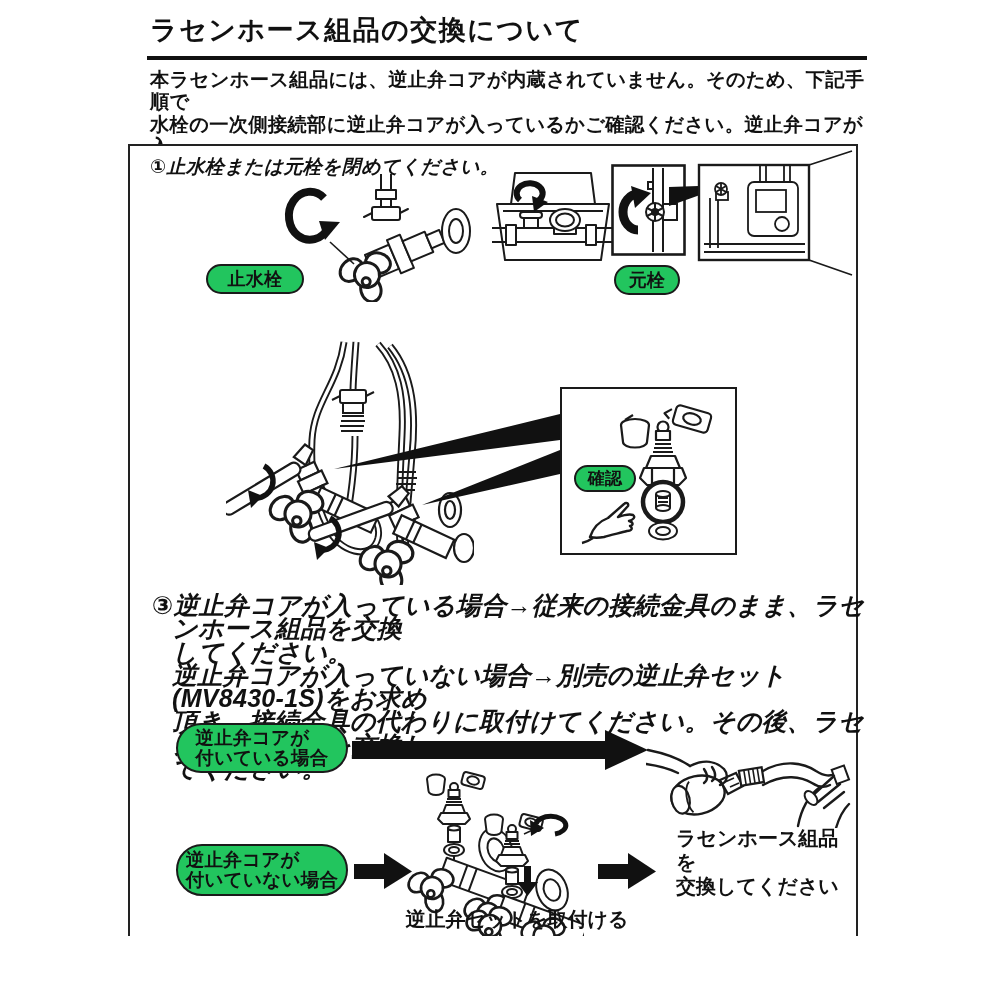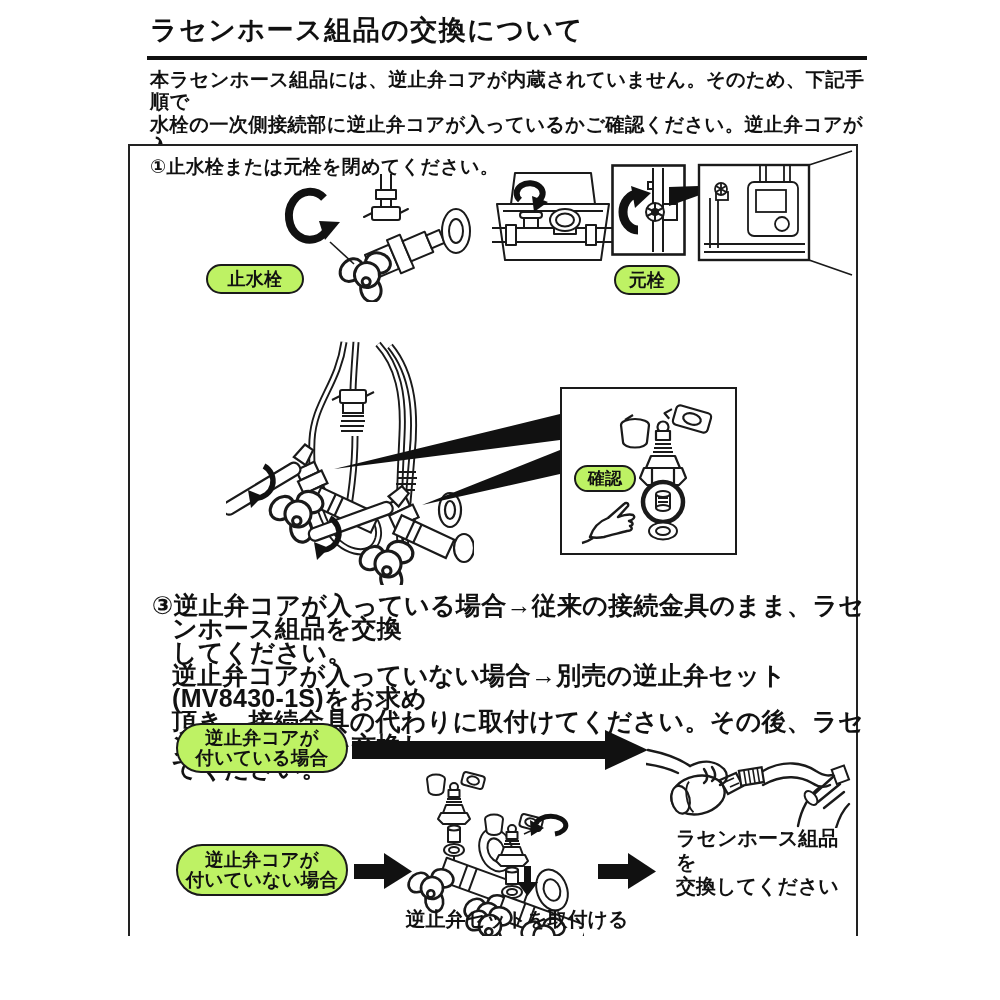--- a/index.html
+++ b/index.html
@@ -6,27 +6,27 @@
   .page{
     position:relative;width:1000px;height:936px;background:#fff;overflow:hidden;
     font-family:"Liberation Sans","DejaVu Sans",sans-serif;color:#111;border-radius:17px;
   }
   .abs{position:absolute;}
   .jp{font-weight:600;letter-spacing:.3px;}
   .page-title{left:150px;top:12px;font-size:27px;font-weight:700;letter-spacing:1.5px;}
   .title-rule{left:147px;top:56px;width:720px;height:4px;background:#111;}
   .intro{left:150px;top:69px;width:730px;font-size:19.3px;line-height:22.4px;white-space:pre-line;}
   .main-box{left:128px;top:144px;width:726px;height:827px;border:2.5px solid #222;background:#fff;}
-  .step-head{font-size:19px;white-space:pre-line;}
+  .step-head{font-size:19px;white-space:pre-line;font-style:italic;}
   .s1-head{left:20px;top:8px;}
   .s2-head{left:20px;top:163px;}
   .s3-head{left:22px;top:448px;width:706px;font-size:25px;line-height:23.3px;padding-left:20px;text-indent:-20px;}
   .pill{
-    border:2.5px solid #1a1a1a;border-radius:999px;background:#bef264;
-    display:flex;align-items:center;justify-content:center;text-align:center;
+    border:2.5px solid #1a1a1a;border-radius:999px;background:#22c55e;
+    display:flex;align-items:center;justify-content:center;text-align:left;
     font-weight:600;box-sizing:border-box;
   }
   .pill-shutoff{left:76px;top:118px;width:98px;height:30px;font-size:18px;}
   .pill-main{left:484px;top:119px;width:66px;height:30px;font-size:18px;}
   .pill-check{left:12px;top:76px;width:62px;height:27px;font-size:17px;}
   .pill-case{width:172px;font-size:18.5px;line-height:20px;white-space:pre-line;border-radius:26px;}
   .pill-with{left:46px;top:577px;height:50px;}
   .pill-without{left:46px;top:698px;height:52px;}
   .callout{left:430px;top:241px;width:173px;height:164px;border:2px solid #1a1a1a;background:#fff;}
   .caption{font-size:20px;line-height:24px;font-weight:700;white-space:pre-line;}

